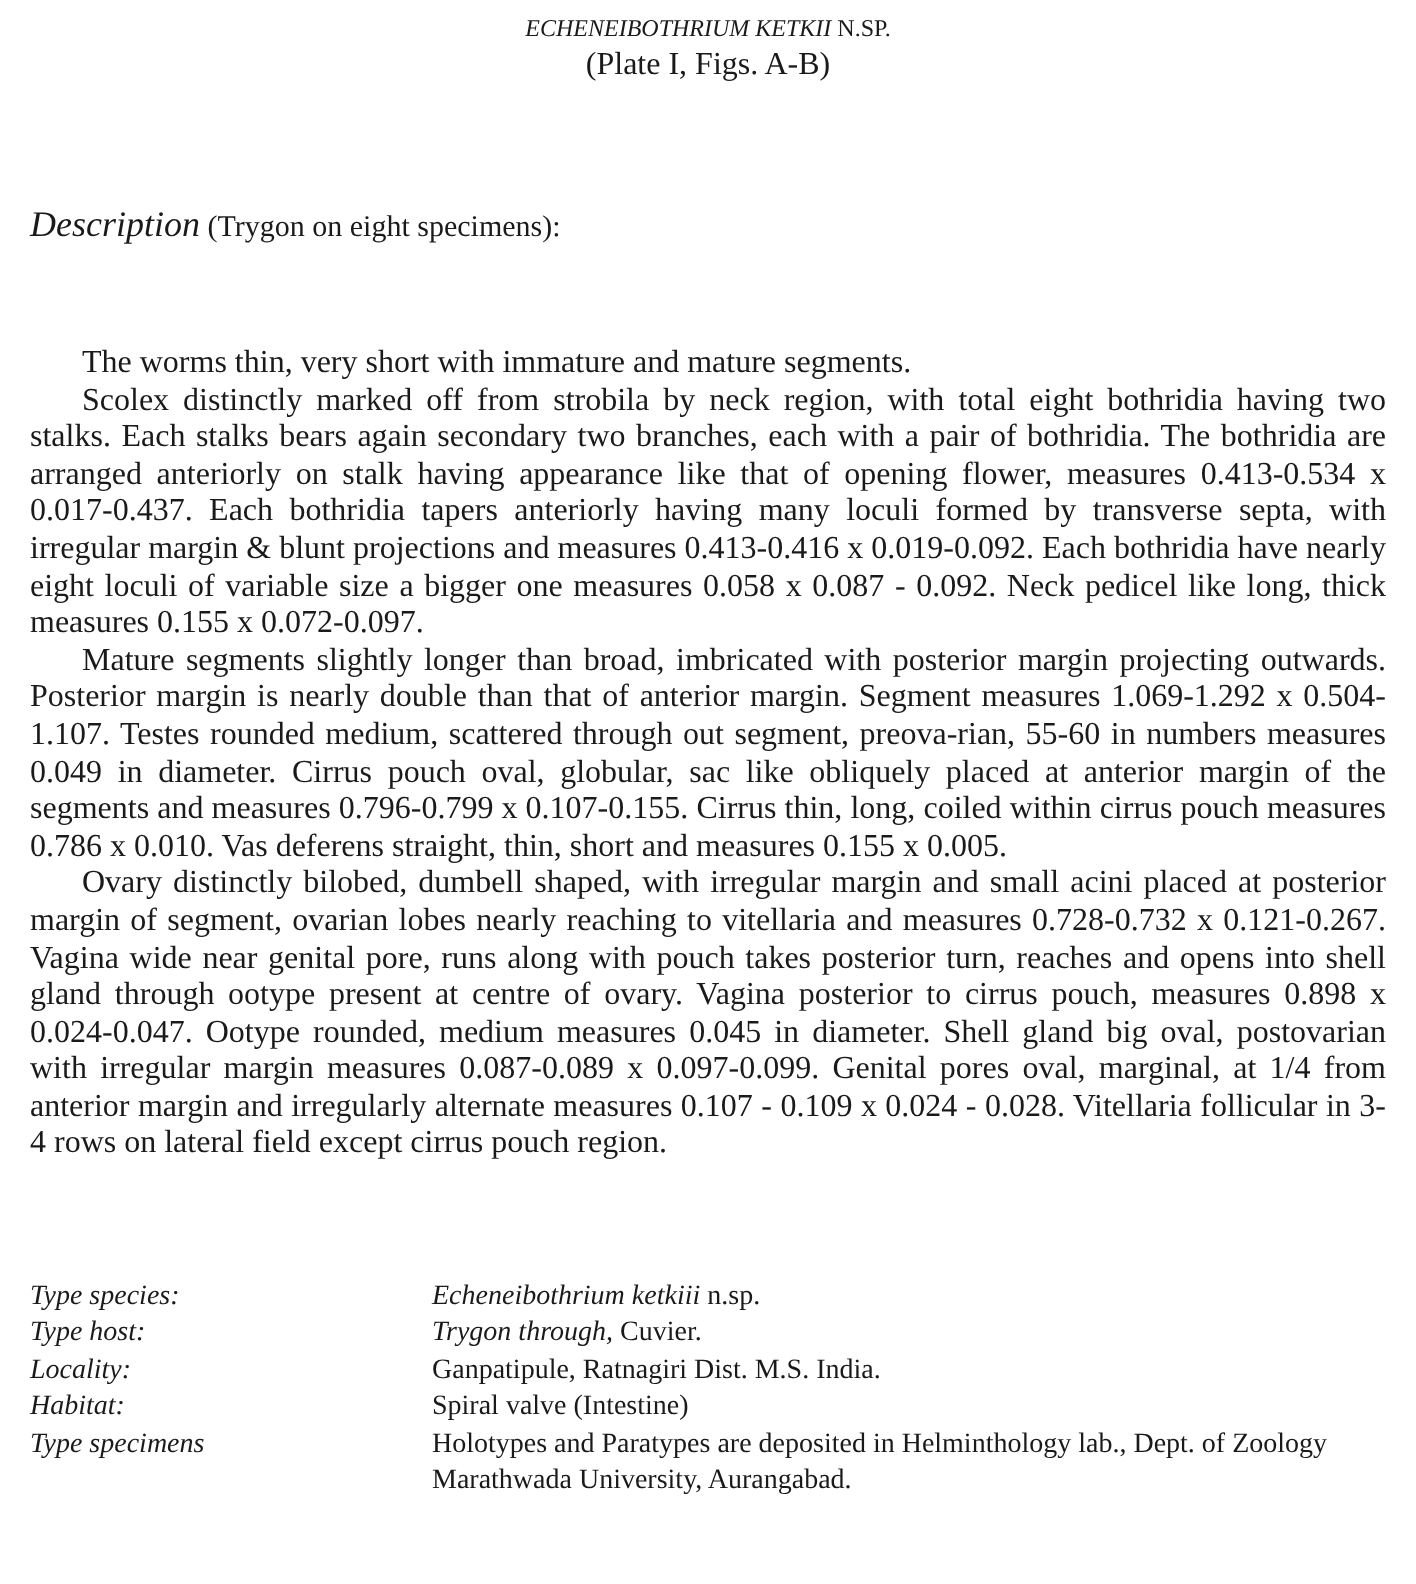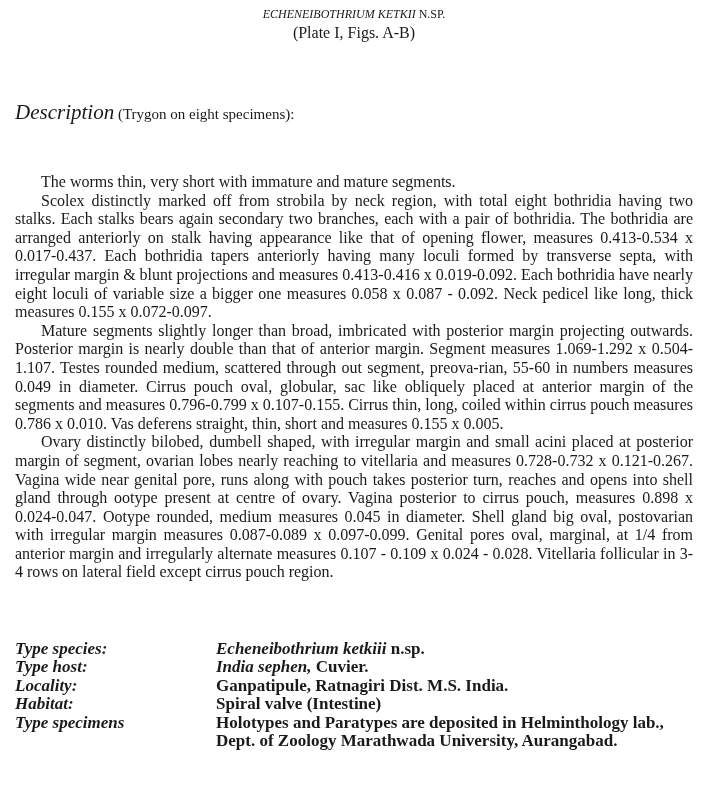--- a/index.html
+++ b/index.html
@@ -2,24 +2,24 @@
 <html><head>
 <meta charset="utf-8">
 <style>
   html, body { margin: 0; padding: 0; background: #ffffff; }
   body { width: 708px; height: 792px; overflow: hidden; position: relative;
          font-family: "Liberation Serif", "DejaVu Serif", serif; color: #1a1a1a; }
   .title { position: absolute; top: 4px; left: 0; width: 708px; text-align: center; font-size: 12px; line-height: 20px; }
   .title i { font-style: italic; }
   .subtitle { position: absolute; top: 24px; left: 0; width: 708px; text-align: center; font-size: 16px; line-height: 18px; }
   .desc-head { position: absolute; top: 100px; left: 15px; font-size: 15px; line-height: 24px; }
-  .desc-head .it { font-style: italic; font-size: 21px; }
+  .desc-head .it { font-style: italic; font-size: 18px; }
   .body { position: absolute; top: 173px; left: 15px; width: 678px; font-size: 16px; line-height: 18.6px; text-align: justify; }
   .body p { margin: 0; text-indent: 26px; }
-  .meta { position: absolute; top: 640px; left: 15px; width: 690px; font-size: 17px; line-height: 18.4px; font-weight: bold; }
+  .meta { position: absolute; top: 640px; left: 15px; width: 690px; font-size: 14px; line-height: 18.4px; }
   .row { display: flex; }
   .row .k { width 160px; min-width: 160px; font-style: italic; }
   .row .v { flex: 1; margin-left: 41px; }
   .row .v i { font-style: italic; }
 </style>
 </head>
 <body>
 
 <div class="title"><i>ECHENEIBOTHRIUM KETKII</i><span> N.SP.</span></div>
 <div class="subtitle">(Plate I, Figs. A-B)</div>
@@ -33,21 +33,21 @@
   <p>Ovary distinctly bilobed, dumbell shaped, with irregular margin and small acini placed at posterior margin of segment, ovarian lobes nearly reaching to vitellaria and measures 0.728-0.732 x 0.121-0.267. Vagina wide near genital pore, runs along with pouch takes posterior turn, reaches and opens into shell gland through ootype present at centre of ovary. Vagina posterior to cirrus pouch, measures 0.898 x 0.024-0.047. Ootype rounded, medium measures 0.045 in diameter. Shell gland big oval, postovarian with irregular margin measures 0.087-0.089 x 0.097-0.099. Genital pores oval, marginal, at 1/4 from anterior margin and irregularly alternate measures 0.107 - 0.109 x 0.024 - 0.028. Vitellaria follicular in 3-4 rows on lateral field except cirrus pouch region.</p>
 </div>
 
 <div class="meta">
   <div class="row">
       <span class="k">Type species:</span>
       <span class="v"><i>Echeneibothrium ketkiii</i><span> n.sp.</span></span>
     </div>
   <div class="row">
       <span class="k">Type host:</span>
-      <span class="v"><i>India sephen,</i><span> Cuvier.</span></span>
+      <span class="v"><i>Trygon through,</i><span> Cuvier.</span></span>
     </div>
   <div class="row">
       <span class="k">Locality:</span>
       <span class="v"><i></i><span>Ganpatipule, Ratnagiri Dist. M.S. India.</span></span>
     </div>
   <div class="row">
       <span class="k">Habitat:</span>
       <span class="v"><i></i><span>Spiral valve (Intestine)</span></span>
     </div>
   <div class="row">

